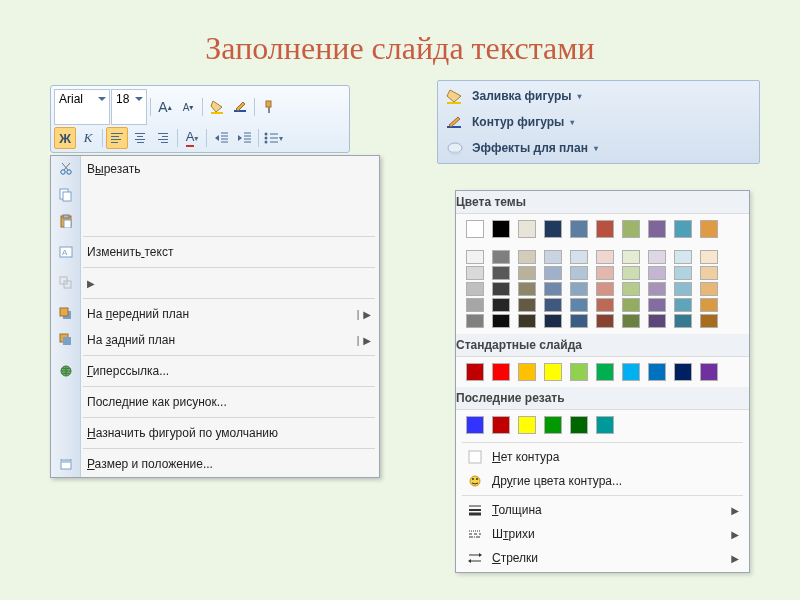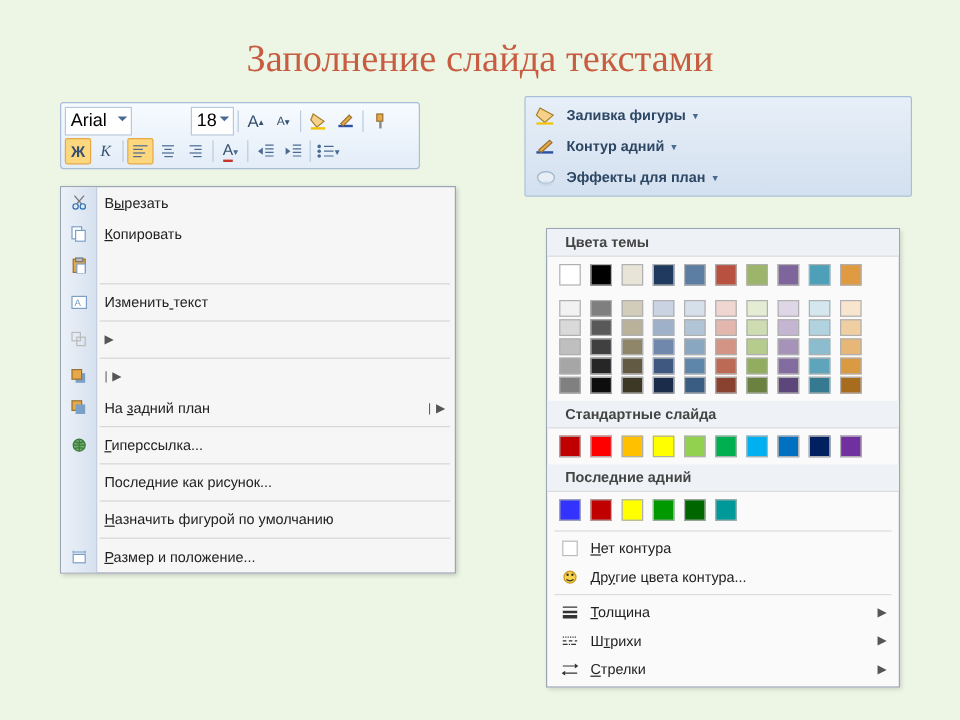--- a/index.html
+++ b/index.html
@@ -25,25 +25,25 @@
     position: absolute;
     left: 50px; top: 85px;
     width: 300px;
     background: linear-gradient(#f7fbff, #e3edf8);
     border: 1px solid #a8bed8;
     border-radius: 3px;
     padding: 2px;
   }
   .minibar-row { display: flex; align-items: center; gap: 1px; padding: 1px; }
   .mb-font {
-    background: #fff; border: 1px solid #b8c8dc; height: 24px;
-    font-size: 15px; padding: 2px 16px 2px 4px; position: relative;
+    background: #fff; border: 1px solid #b8c8dc; height: 36px;
+    font-size: 12px; padding: 2px 16px 2px 4px; position: relative;
   }
   .mb-font.w1 { width: 56px; }
-  .mb-font.w2 { width: 36px; margin-left: 48px; }
+  .mb-font.w2 { width: 36px; }
   .mb-font::after {
     content: ""; position: absolute; right: 3px; top: 7px;
     border: 4px solid transparent; border-top-color: #4a6a92;
   }
   .mb-btn {
     width: 22px; height: 22px; display: flex; align-items: center; justify-content: center;
     border: 1px solid transparent; border-radius: 2px; font-size: 13px;
     color: #35516f; cursor: default;
   }
   .mb-btn.sel { background: #fcd77e; border-color: #e6a848; }
@@ -99,21 +99,21 @@
   .st-cv { width:4px; display:flex; flex-direction:column; align-items:center; color:#4a6a92; font-size:8px; gap:2px;}
 
   
   .colorpanel {
     position: absolute; right: 50px; top: 190px; width: 295px;
     background: #fafafa; border: 1px solid #9aa6b5;
     box-shadow: 2px 2px 4px rgba(0,0,0,.15);
     padding-bottom: 2px;
   }
   .cp-hdr {
-    background: #eef2f6; padding: 4px 15px; font-weight: bold; color: #444;
+    background: #eef2f6; padding: 4px 0; font-weight: bold; color: #444;
     border-bottom: 1px solid #dcdcdc;
   }
   .cp-grid {
     display: grid; grid-template-columns: repeat(10, 22px);
     gap: 4px; padding: 6px 10px;
   }
   .cp-grid.tight { gap: 4px 4px; row-gap: 2px; }
   .sw {
     width: 18px; height: 18px; border: 1px solid #b0b0b0;
   }
@@ -253,21 +253,20 @@
         </span>
       <span class="ctx-label">В<u>ы</u>резать</span>
     </div>
     <div class="ctx-item">
       <span class="ctx-icon">
           <svg width="14" height="14">
             <rect x="1" y="1" width="8" height="10" fill="#fff" stroke="#7aa0c8"></rect>
             <rect x="4" y="4" width="8" height="9" fill="#fff" stroke="#7aa0c8"></rect>
           </svg>
         </span>
-      <span class="ctx-label"><u>К</u>опировать</span>
     </div>
     <div class="ctx-item">
       <span class="ctx-icon">
           <svg width="14" height="14">
             <rect x="2" y="2" width="10" height="11" fill="#e6a848" stroke="#97712f"></rect>
             <rect x="4" y="1" width="6" height="3" fill="#bbb" stroke="#777"></rect>
             <rect x="5" y="6" width="7" height="8" fill="#fff" stroke="#7aa0c8"></rect>
           </svg>
         </span>
     </div>
@@ -292,20 +291,21 @@
       <span class="ctx-arrow">▶</span>
     </div>
     <div class="ctx-sep"></div>
     <div class="ctx-item">
       <span class="ctx-icon">
           <svg width="14" height="14">
             <rect x="4" y="4" width="8" height="8" fill="#7aa0c8"></rect>
             <rect x="1" y="1" width="8" height="8" fill="#e6a848" stroke="#97712f"></rect>
           </svg>
         </span>
+      <span class="ctx-label">На <u>п</u>ередний план</span>
       <span class="ctx-arrow" style="padding-right:4px">|</span>
         <span class="ctx-arrow">▶</span>
     </div>
     <div class="ctx-item">
       <span class="ctx-icon">
           <svg width="14" height="14">
             <rect x="1" y="1" width="8" height="8" fill="#e6a848" stroke="#97712f"></rect>
             <rect x="4" y="4" width="8" height="8" fill="#7aa0c8"></rect>
           </svg>
         </span>
@@ -359,21 +359,21 @@
     <span>Заливка фигуры</span>
     <span class="st-cv">▾</span>
   </div>
   <div class="st-row">
     <span class="st-ico">
         <svg width="20" height="16">
           <rect x="2" y="12" width="14" height="2" fill="#2b4fa3"></rect>
           <polygon points="4,11 13,3 15,5 6,13" fill="#e6a848" stroke="#97712f"></polygon>
         </svg>
       </span>
-    <span>Контур адний</span>
+    <span>Контур фигуры</span>
     <span class="st-cv">▾</span>
   </div>
   <div class="st-row">
     <span class="st-ico">
         <svg width="20" height="16">
           <ellipse cx="10" cy="8" rx="7" ry="5" fill="#e8eef6" stroke="#9db1c9"></ellipse>
           <ellipse cx="10" cy="13" rx="6" ry="2" fill="#c8d5e4" opacity=".7"></ellipse>
         </svg>
       </span>
     <span>Эффекты для план</span>
@@ -453,21 +453,21 @@
       <div class="sw" style="background: rgb(255, 0, 0);"></div>
       <div class="sw" style="background: rgb(255, 192, 0);"></div>
       <div class="sw" style="background: rgb(255, 255, 0);"></div>
       <div class="sw" style="background: rgb(146, 208, 80);"></div>
       <div class="sw" style="background: rgb(0, 176, 80);"></div>
       <div class="sw" style="background: rgb(0, 176, 240);"></div>
       <div class="sw" style="background: rgb(0, 112, 192);"></div>
       <div class="sw" style="background: rgb(0, 32, 96);"></div>
       <div class="sw" style="background: rgb(112, 48, 160);"></div>
     </div>
-  <div class="cp-hdr">Последние адний</div>
+  <div class="cp-hdr">Последние резать</div>
   <div class="cp-grid" id="recent-row">
       <div class="sw" style="background: rgb(51, 51, 255);"></div>
       <div class="sw" style="background: rgb(192, 0, 0);"></div>
       <div class="sw" style="background: rgb(255, 255, 0);"></div>
       <div class="sw" style="background: rgb(0, 153, 0);"></div>
       <div class="sw" style="background: rgb(0, 102, 0);"></div>
       <div class="sw" style="background: rgb(0, 153, 153);"></div>
     </div>
 
   <div class="cp-sep"></div>

